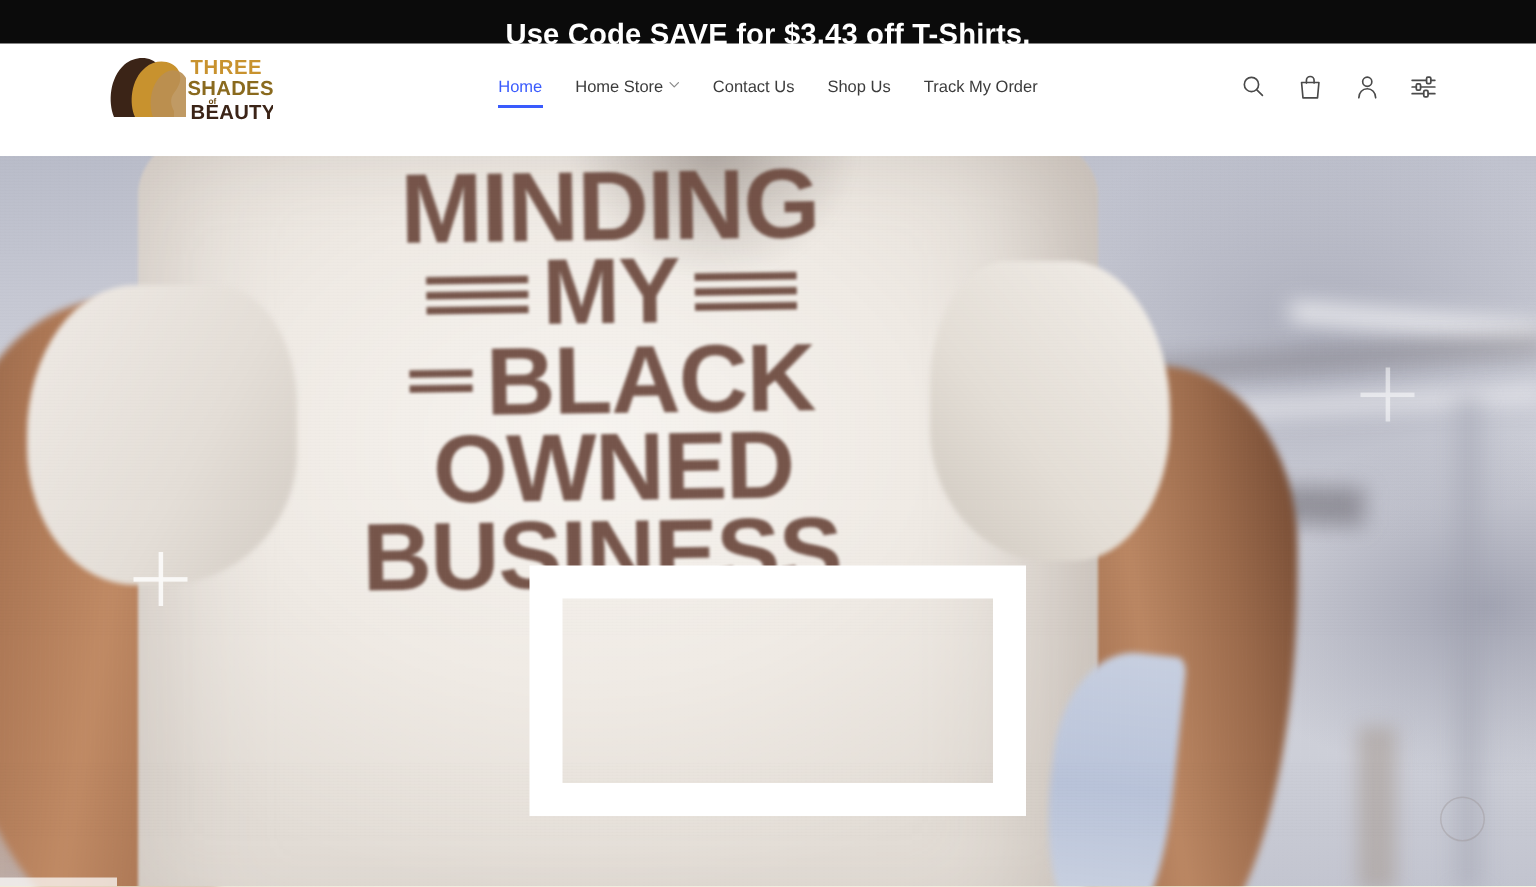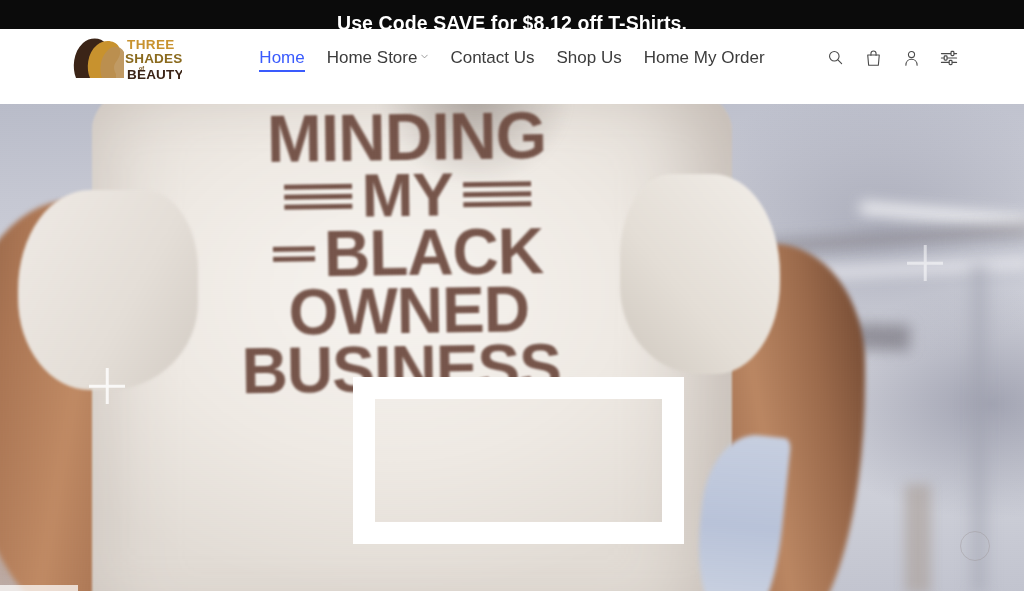--- a/index.html
+++ b/index.html
@@ -69,21 +69,21 @@
     left: 0; right: 0;
     top: 0;
     height: 57px;
     display: flex;
     align-items: center;
     justify-content: center;
     gap: 0px;
   }
   .nav-item {
     position: relative;
-    font-size: 17px;
+    font-size: 11px;
     color: #3c3c3c;
     text-decoration: none;
     padding: 0 11px;
     line-height: 20px;
     white-space: nowrap;
     display: inline-flex;
     align-items: center;
     cursor: pointer;
   }
   .nav-item.active {
@@ -304,21 +304,21 @@
     border: 1px solid rgba(150,140,140,0.35);
     border-radius: 50%;
   }
 </style>
 </head>
 <body>
 
 <div id="page">
 
   <div class="announcement-bar">
-    <span class="announcement-text">Use Code SAVE for $8.12 off T-Shirts.</span>
+    <span class="announcement-text">Use Code SAVE for $3.43 off T-Shirts.</span>
   </div>
 
   <header class="site-header">
 
     <a class="logo" href="#">
       <svg width="112" height="48" viewBox="0 0 112 48" xmlns="http://www.w3.org/2000/svg">
 
         <path d="M6 44 C2 34 3 18 13 9 C20 3 31 3 36 10 C40 16 37 22 34 26 C31 30 32 34 34 38 L34 44 Z" fill="#3b2417"></path>
 
         <path d="M20 44 C16 35 17 19 27 11 C34 5 45 6 49 13 C52 19 49 24 46 28 C43 32 44 36 46 40 L46 44 Z" fill="#c8922e"></path>
@@ -349,21 +349,21 @@
 
       <a class="nav-item" href="#">
         <span>Contact Us</span>
       </a>
 
       <a class="nav-item" href="#">
         <span>Shop Us</span>
       </a>
 
       <a class="nav-item" href="#">
-        <span>Home My Order</span>
+        <span>Track My Order</span>
       </a>
     </nav>
 
     <div class="header-icons">
       <button class="icon-btn" aria-label="Search">
         <svg width="17" height="17" viewBox="0 0 20 20" fill="none">
           <circle cx="8.6" cy="8.6" r="5.6" stroke="#4a4a4a" stroke-width="1.3"></circle>
           <line x1="12.8" y1="12.8" x2="17.2" y2="17.2" stroke="#4a4a4a" stroke-width="1.3" stroke-linecap="round"></line>
         </svg>
       </button>

